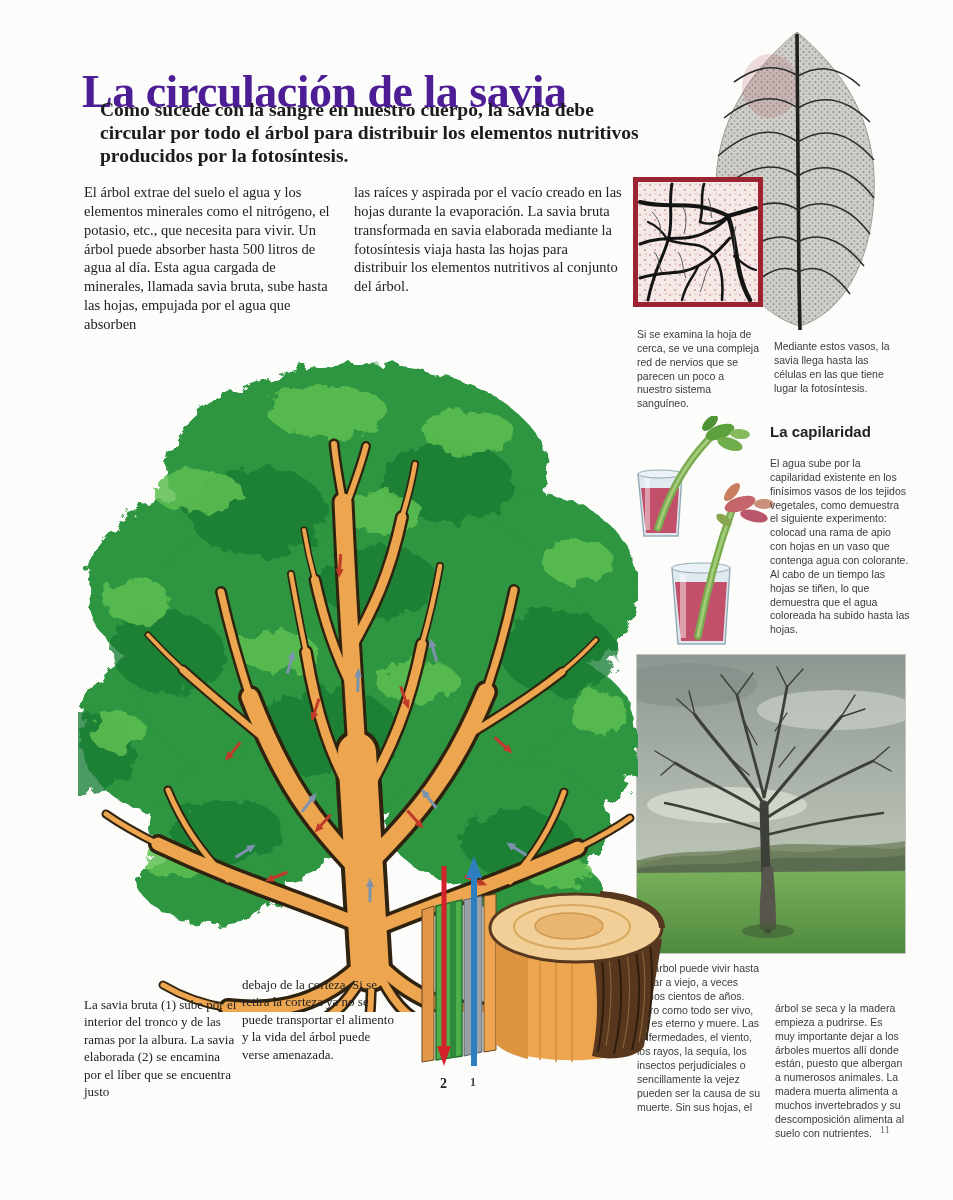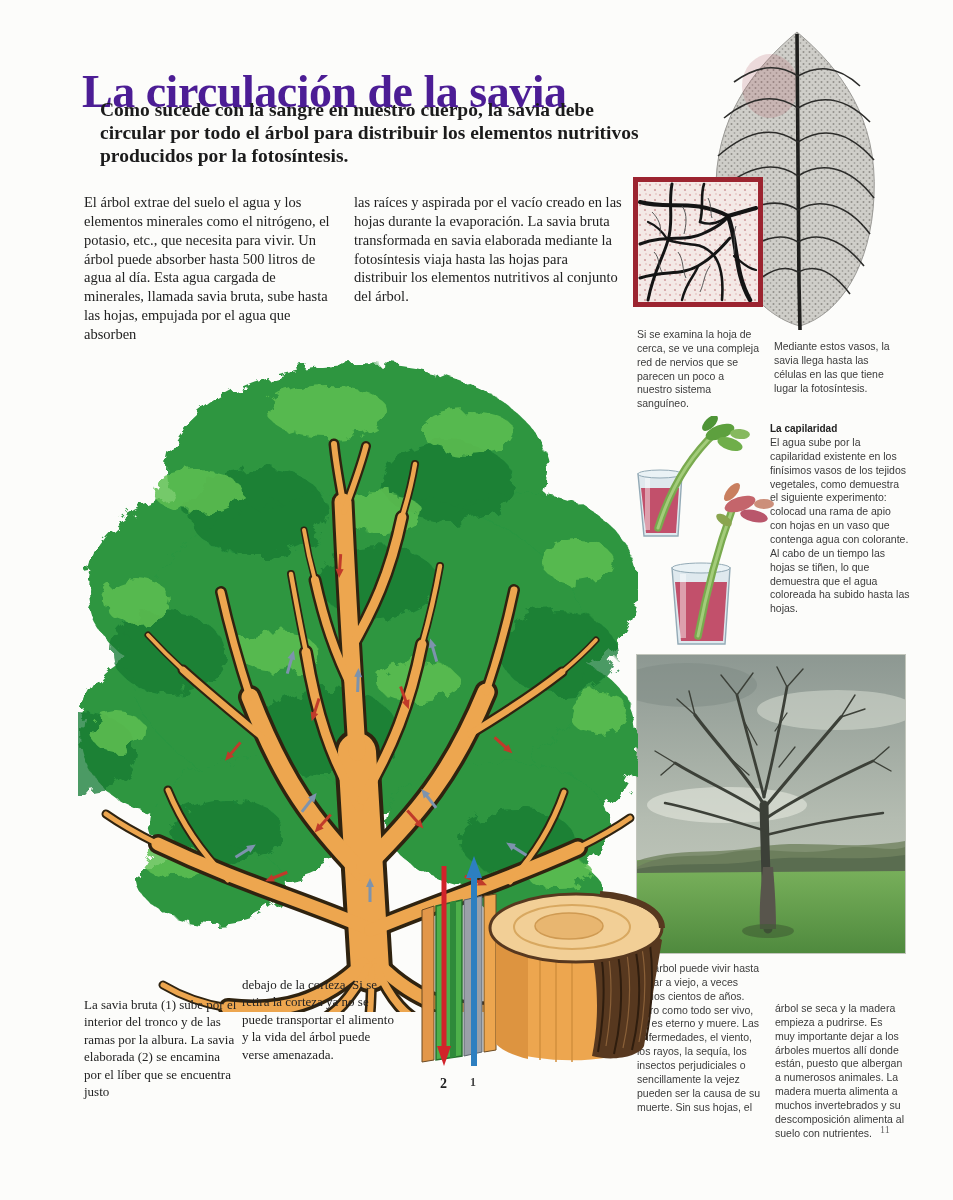--- a/index.html
+++ b/index.html
@@ -1,25 +1,25 @@
 <!DOCTYPE html>
 <html><head>
 <meta charset="utf-8">
 <style>
   html,body{margin:0;padding:0;background:#e8e8e6;}
   .page{position:relative;width:953px;height:1200px;background:#fcfcfa;margin:0 auto;
         font-family:"Liberation Serif",serif;color:#1c1c1c;overflow:hidden;}
   .abs{position:absolute;}
   .title{left:82px;top:34px;font-size:46px;font-weight:700;letter-spacing:-0.5px;color:#4c1d95;}
   .subtitle{left:100px;top:99px;width:552px;font-size:19.5px;font-weight:700;line-height:1.17;color:#1b1b1b;}
-  .body-col{top:193px;font-size:14.5px;line-height:1.3;color:#212121;text-align:left;}
+  .body-col{top:183px;font-size:14.5px;line-height:1.3;color:#212121;text-align:left;}
   .col1{left:84px;width:254px;}
   .col2{left:354px;width:268px;}
   .cap{font-family:"Liberation Sans",sans-serif;font-size:10.5px;line-height:1.32;color:#3b3b3b;}
-  .cap-head{font-family:"Liberation Sans",sans-serif;font-size:10px;font-weight:700;color:#222;margin-bottom:2px;}
+  .cap-head{font-family:"Liberation Sans",sans-serif;font-size:15px;font-weight:700;color:#222;margin-bottom:17px;}
   .veinbox{left:633px;top:177px;width:130px;height:130px;border:5px solid #9c2430;box-sizing:border-box;background:#f6ecea;}
   .photo{left:636px;top:654px;width:270px;height:300px;border:1px solid #c2c6bc;box-sizing:border-box;background:#aab3ab;}
   .serifcap{font-size:13px;line-height:1.34;color:#222;}
   .pagenum{left:880px;top:1124px;font-size:10px;color:#666;}
   svg{display:block;}
 </style>
 </head>
 <body>
 
 <div class="page">

